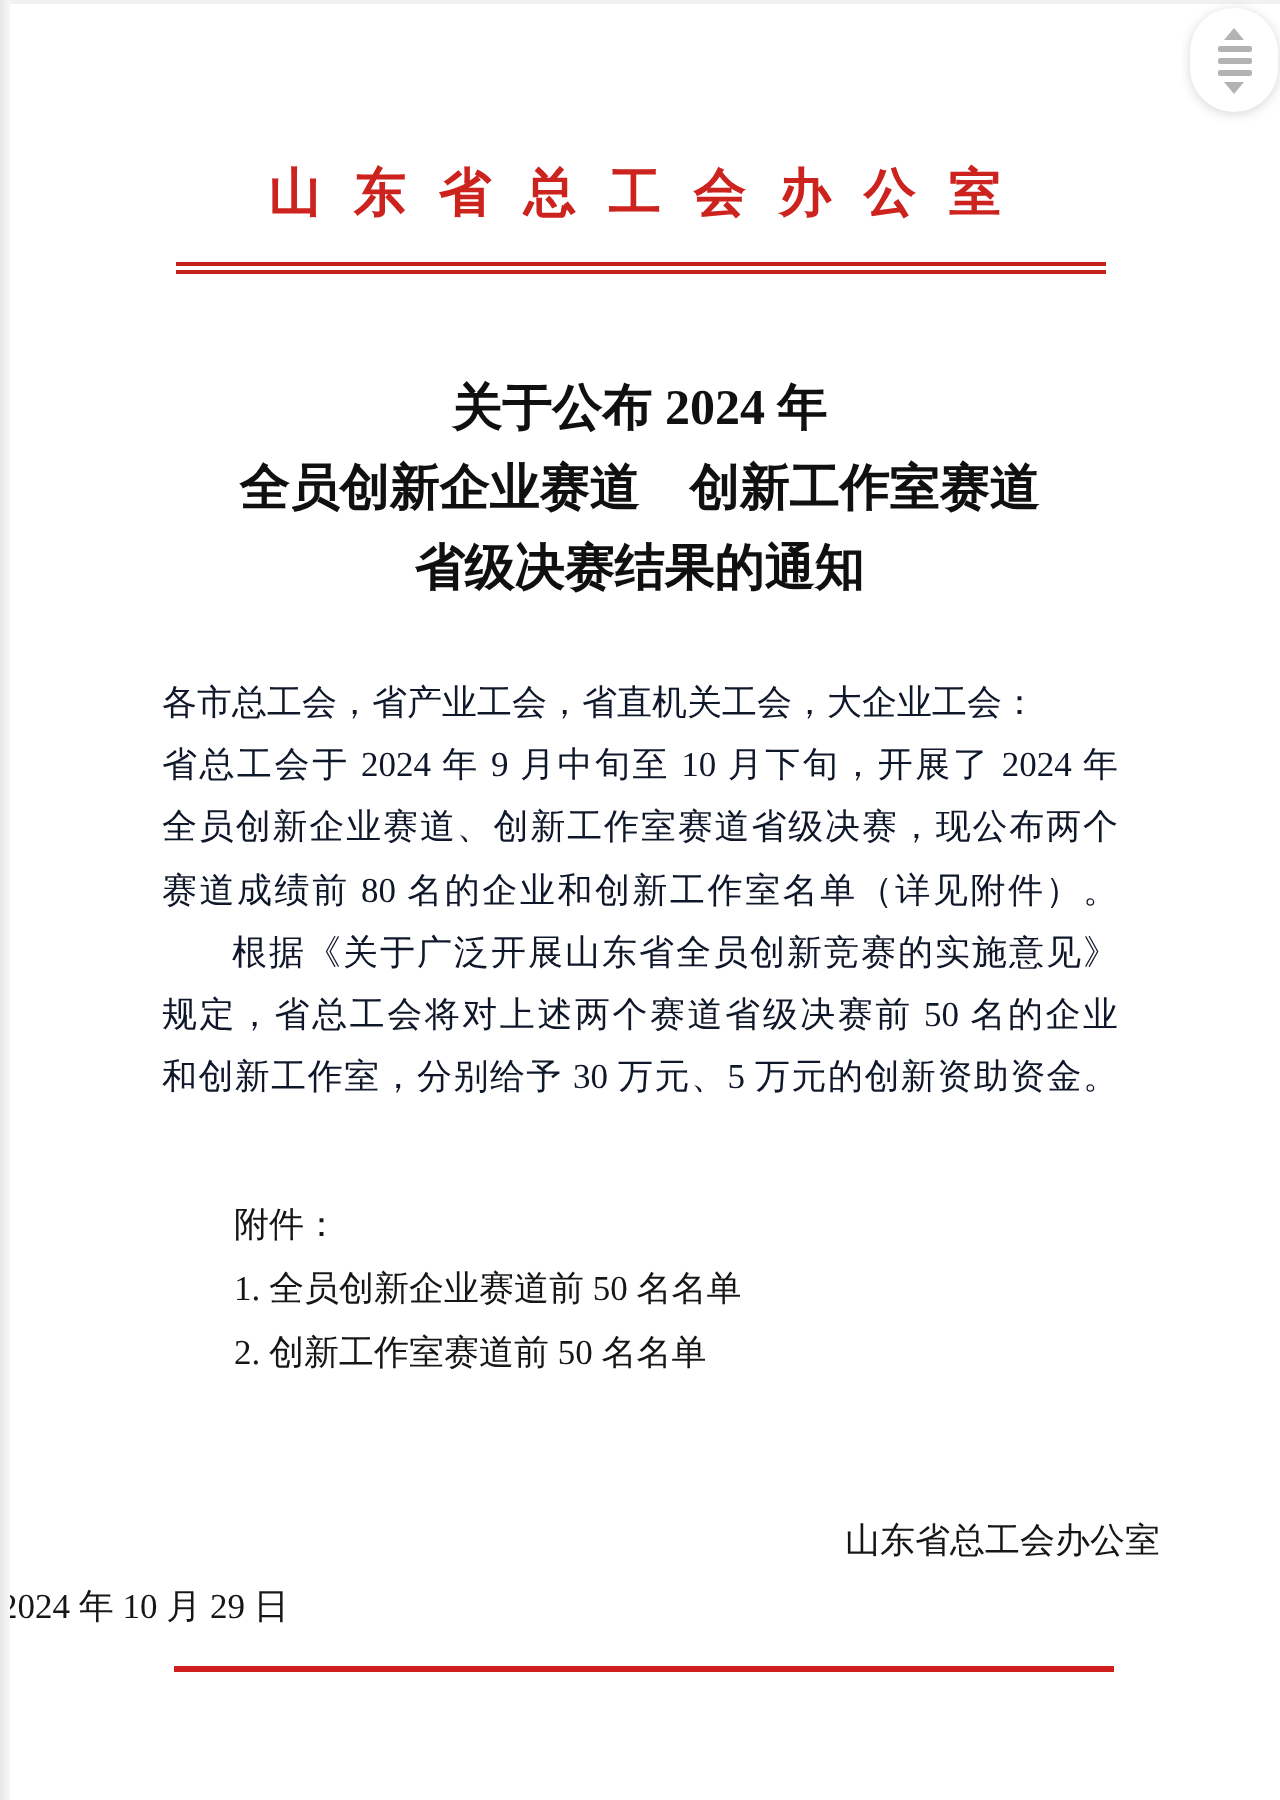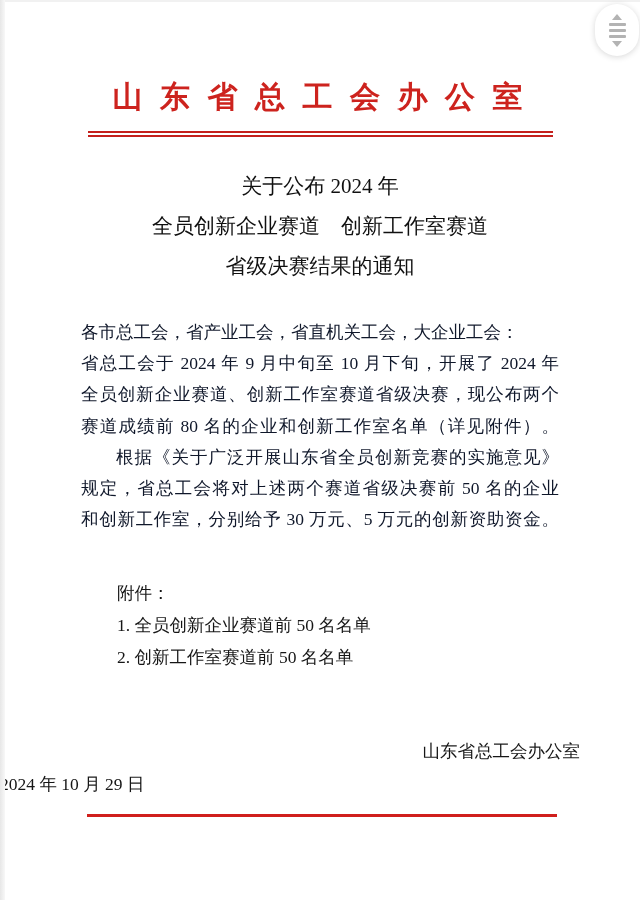--- a/index.html
+++ b/index.html
@@ -37,40 +37,40 @@
   .tri.up   { border-bottom: 6px solid #b3b3b3; }
   .tri.down { border-top:    6px solid #b3b3b3; }
   .bars { display: flex; flex-direction: column; gap: 3px; }
   .bars i { display: block; width: 17px; height: 3px; background: #b3b3b3; border-radius: 1px; }
 
   
   .letterhead { padding-top: 80px; }
   .org-name {
     margin: 0;
     text-align: center;
-    font-size: 30px;
+    font-size: 26px;
     line-height: 34px;
     font-weight: bold;
     color: #cd231e;
     letter-spacing: 5px;
     white-space: nowrap;
   }
   .double-rule {
     margin: 17px 87px 0 88px;
     height: 2px;
     border-top: 2.5px solid #c4201c;
     border-bottom: 2.5px solid #c4201c;
   }
 
   
   .doc-title {
-    margin-top: 29px;
+    margin-top: 48px;
     text-align: center;
-    font-weight: normal;
-    font-size: 21px;
+    font-weight: bold;
+    font-size: 25px;
     line-height: 40px;
     color: #101010;
   }
 
   
   .doc-body {
     margin: 31px 81px 0 81px;
     font-size: 17.5px;
     line-height: 31.2px;
     font-weight: 500;

